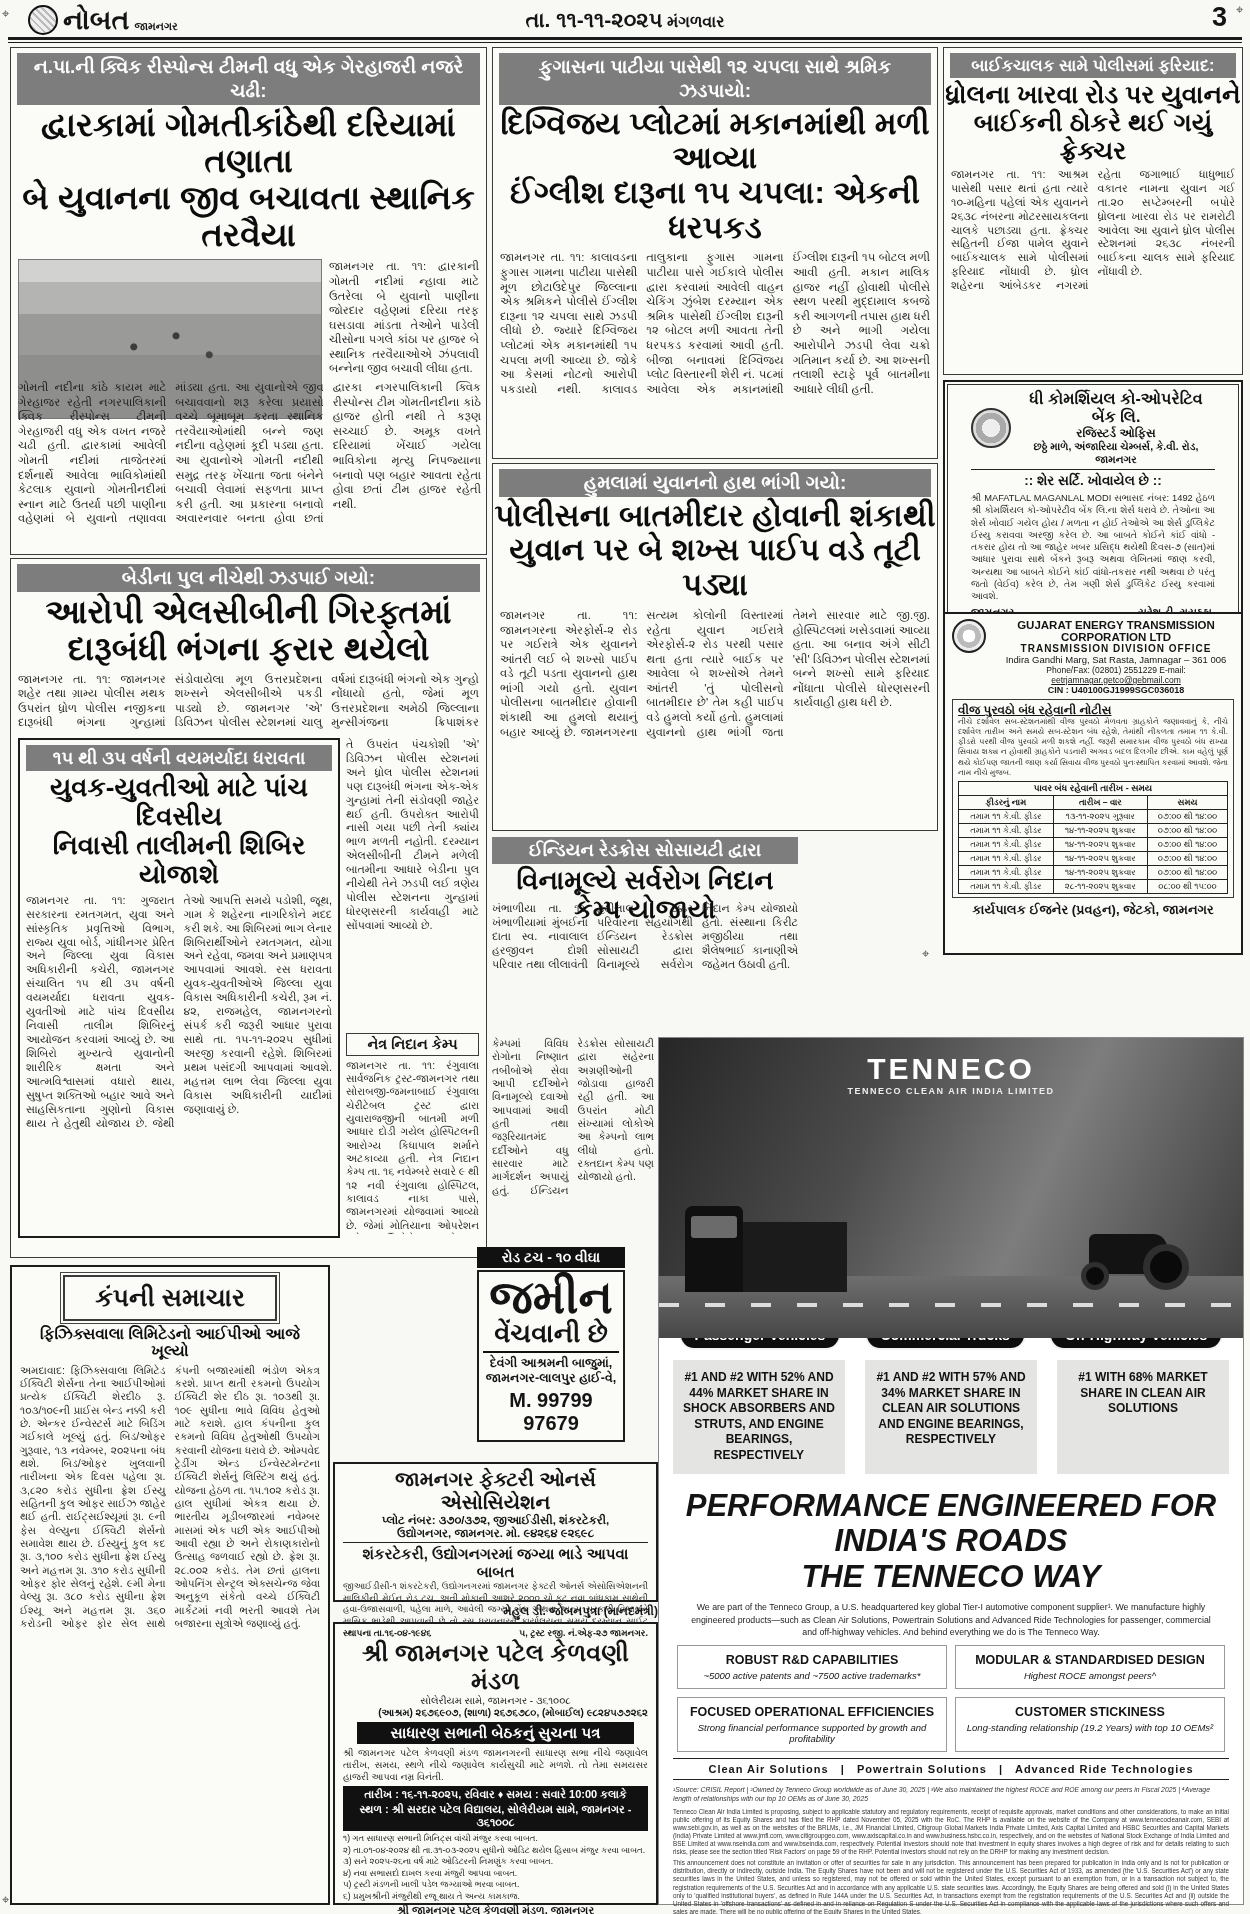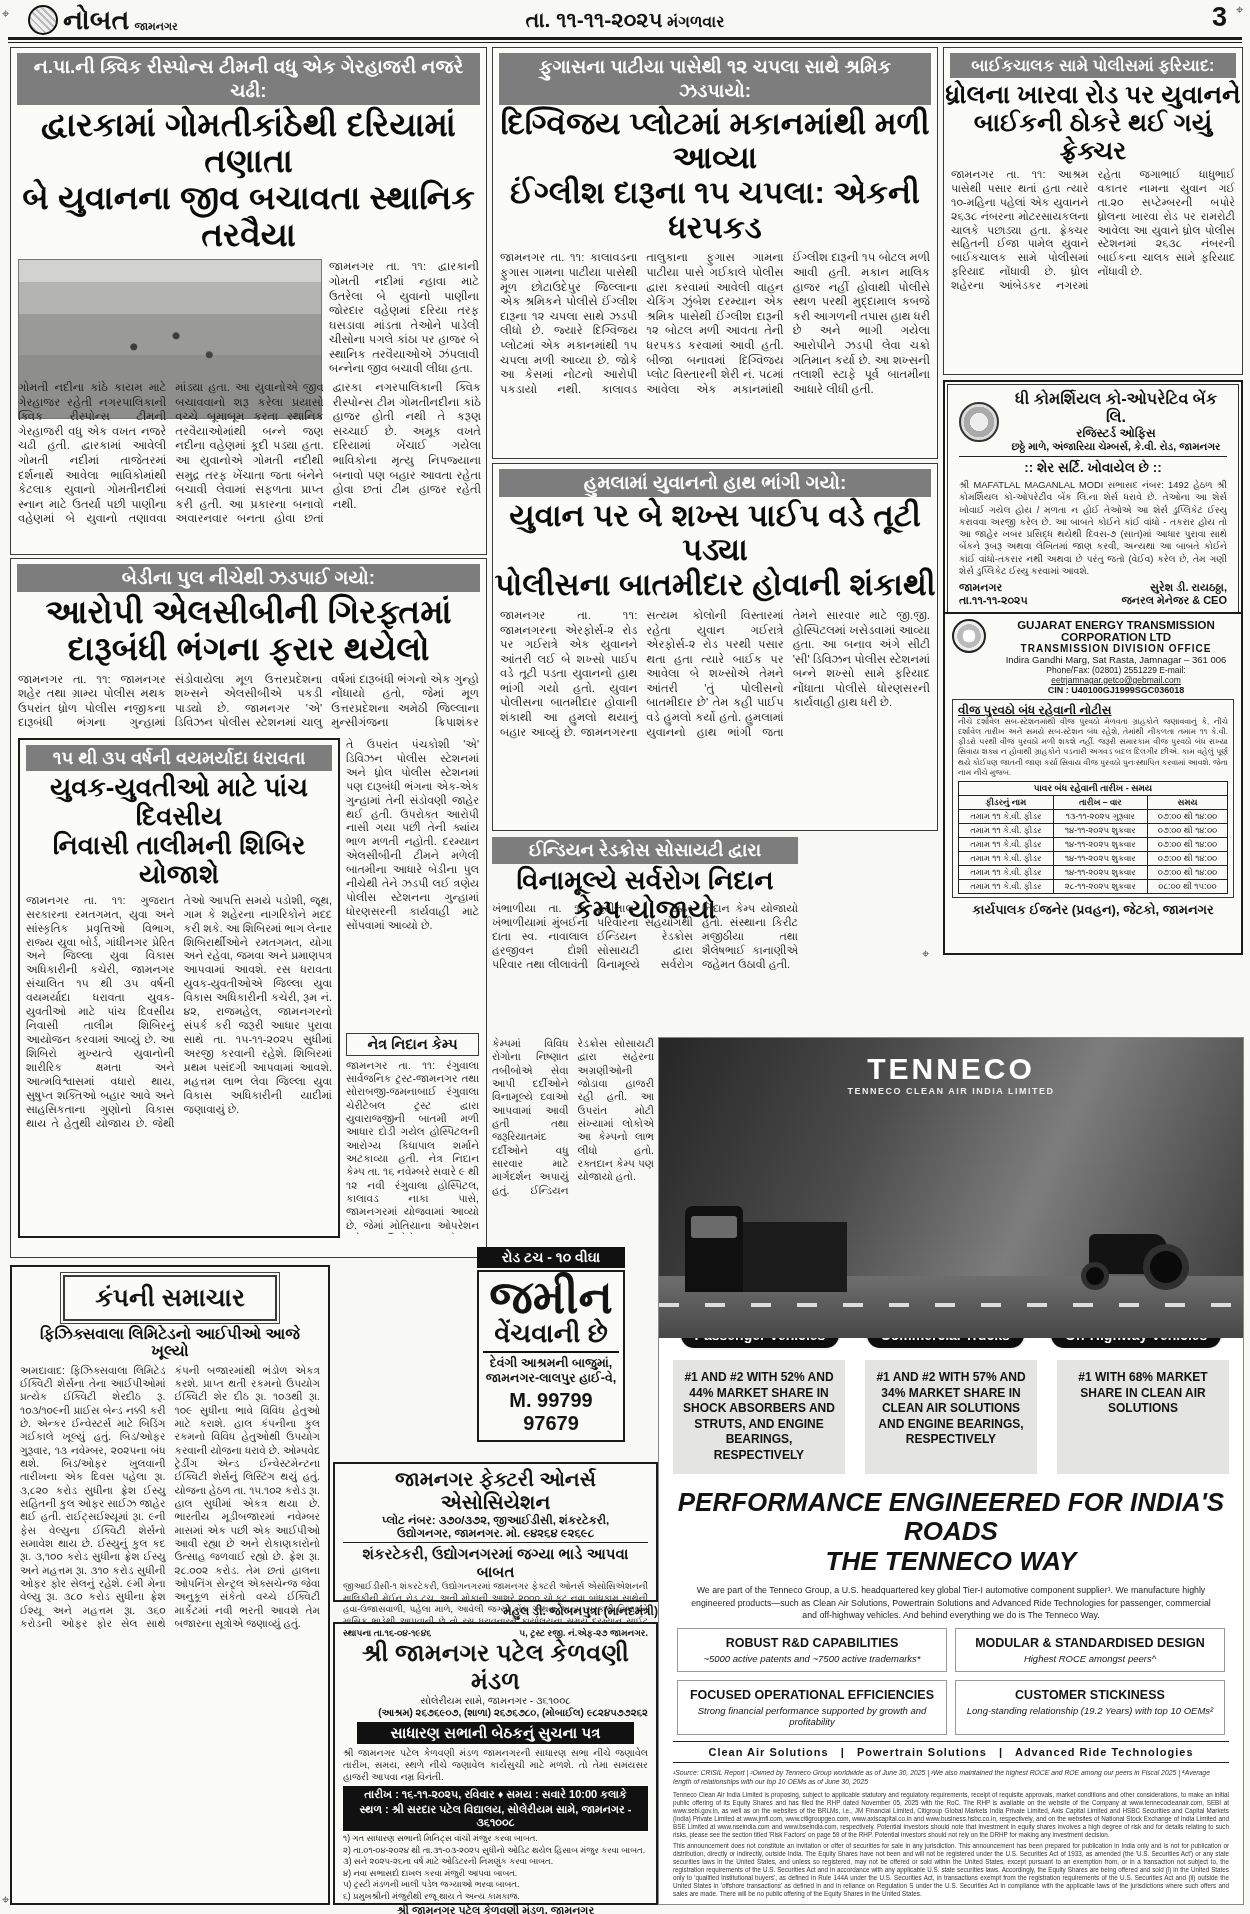--- a/index.html
+++ b/index.html
@@ -98,22 +98,22 @@
 
   <div class="abs box" style="left:492px;top:47px;width:446px;height:412px">
     <div class="kicker" style="font-size:19px">ફુગાસના પાટીયા પાસેથી ૧૨ ચપલા સાથે શ્રમિક ઝડપાયો:</div>
     <div class="hl" style="font-size:31px">દિગ્વિજય પ્લોટમાં મકાનમાંથી મળી આવ્યા</div>
     <div class="hl" style="font-size:31px">ઈંગ્લીશ દારૂના ૧૫ ચપલા: એકની ધરપકડ</div>
     <div class="bodytxt cols3" style="margin:5px 7px;height:288px">જામનગર તા. ૧૧: કાલાવડના ફુગાસ ગામના પાટીયા પાસેથી મૂળ છોટાઉદેપુર જિલ્લાના એક શ્રમિકને પોલીસે ઈંગ્લીશ દારૂના ૧૨ ચપલા સાથે ઝડપી લીધો છે. જ્યારે દિગ્વિજય પ્લોટમાં એક મકાનમાંથી ૧૫ ચપલા મળી આવ્યા છે. જોકે આ કેસમાં નોટનો આરોપી પકડાયો નથી. કાલાવડ તાલુકાના ફુગાસ ગામના પાટીયા પાસે ગઈકાલે પોલીસ દ્વારા કરવામાં આવેલી વાહન ચેકિંગ ઝુંબેશ દરમ્યાન એક શ્રમિક પાસેથી ઈંગ્લીશ દારૂની ૧૨ બોટલ મળી આવતા તેની ધરપકડ કરવામાં આવી હતી. બીજા બનાવમાં દિગ્વિજય પ્લોટ વિસ્તારની શેરી નં. ૫૮માં આવેલા એક મકાનમાંથી ઈંગ્લીશ દારૂની ૧૫ બોટલ મળી આવી હતી. મકાન માલિક હાજર નહીં હોવાથી પોલીસે સ્થળ પરથી મુદ્દામાલ કબજે કરી આગળની તપાસ હાથ ધરી છે અને ભાગી ગયેલા આરોપીને ઝડપી લેવા ચક્રો ગતિમાન કર્યા છે. આ શખ્સની તલાશી સ્ટાફે પૂર્વ બાતમીના આધારે લીધી હતી.</div>
   </div>
 
   <div class="abs box" style="left:492px;top:463px;width:446px;height:368px">
     <div class="kicker" style="font-size:19px">હુમલામાં યુવાનનો હાથ ભાંગી ગયો:</div>
+    <div class="hl" style="font-size:31px">પોલીસના બાતમીદાર હોવાની શંકાથી</div>
     <div class="hl" style="font-size:31px">યુવાન પર બે શખ્સ પાઈપ વડે તૂટી પડ્યા</div>
-    <div class="hl" style="font-size:31px">પોલીસના બાતમીદાર હોવાની શંકાથી</div>
     <div class="bodytxt cols3" style="margin:5px 7px;height:240px">જામનગર તા. ૧૧: જામનગરના એરફોર્સ-૨ રોડ પર ગઈરાત્રે એક યુવાનને આંતરી લઈ બે શખ્સો પાઈપ વડે તૂટી પડતા યુવાનનો હાથ ભાંગી ગયો હતો. યુવાન પોલીસના બાતમીદાર હોવાની શંકાથી આ હુમલો થયાનું બહાર આવ્યું છે. જામનગરના સત્યમ કોલોની વિસ્તારમાં રહેતા યુવાન ગઈરાત્રે એરફોર્સ-૨ રોડ પરથી પસાર થતા હતા ત્યારે બાઈક પર આવેલા બે શખ્સોએ તેમને આંતરી 'તું પોલીસનો બાતમીદાર છે' તેમ કહી પાઈપ વડે હુમલો કર્યો હતો. હુમલામાં યુવાનનો હાથ ભાંગી જતા તેમને સારવાર માટે જી.જી. હોસ્પિટલમાં ખસેડવામાં આવ્યા હતા. આ બનાવ અંગે સીટી 'સી' ડિવિઝન પોલીસ સ્ટેશનમાં બન્ને શખ્સો સામે ફરિયાદ નોંધાતા પોલીસે ધોરણસરની કાર્યવાહી હાથ ધરી છે.</div>
   </div>
 
   <div class="abs" style="left:492px;top:837px;width:306px">
     <div class="kicker" style="font-size:18px;margin:0 0 2px 0">ઈન્ડિયન રેડક્રોસ સોસાયટી દ્વારા</div>
     <div class="hl" style="font-size:26px">વિનામૂલ્યે સર્વરોગ નિદાન કેમ્પ યોજાયો</div>
   </div>
   <div class="abs bodytxt cols3" style="left:492px;top:902px;width:306px;height:130px;font-size:11px">ખંભાળીયા તા. ૧૧: ખંભાળીયામાં મુંબઈના દાતા સ્વ. નાવાલાલ હરજીવન દોશી પરિવાર તથા લીલાવંતી હઠીલાલ ઠક્કર પરિવારના સહયોગથી ઈન્ડિયન રેડક્રોસ સોસાયટી દ્વારા વિનામૂલ્યે સર્વરોગ નિદાન કેમ્પ યોજાયો હતો. સંસ્થાના કિરીટ મજીઠીયા તથા શૈલેષભાઈ કાનાણીએ જહેમત ઉઠાવી હતી.</div>
   <div class="abs bodytxt cols2" style="left:492px;top:1037px;width:162px;height:205px;font-size:10.5px">કેમ્પમાં વિવિધ રોગોના નિષ્ણાત તબીબોએ સેવા આપી દર્દીઓને વિનામૂલ્યે દવાઓ આપવામાં આવી હતી તથા જરૂરિયાતમંદ દર્દીઓને વધુ સારવાર માટે માર્ગદર્શન અપાયું હતું. ઈન્ડિયન રેડક્રોસ સોસાયટી દ્વારા સહેરના અગ્રણીઓની જોડાવા હાજરી રહી હતી. આ ઉપરાંત મોટી સંખ્યામાં લોકોએ આ કેમ્પનો લાભ લીધો હતો. રક્તદાન કેમ્પ પણ યોજાયો હતો.</div>
 
@@ -162,21 +162,21 @@
 
   </div>
 
   <div class="abs box" style="left:943px;top:47px;width:300px;height:328px">
     <div class="kicker" style="font-size:16.5px">બાઈકચાલક સામે પોલીસમાં ફરિયાદ:</div>
     <div class="hl" style="font-size:25px">ધ્રોલના ખારવા રોડ પર યુવાનને</div>
     <div class="hl" style="font-size:25px">બાઈકની ઠોકરે થઈ ગયું ફ્રેક્ચર</div>
     <div class="bodytxt cols2" style="margin:4px 7px;height:232px;font-size:11px">જામનગર તા. ૧૧: આશ્રમ પાસેથી પસાર થતાં હતા ત્યારે ૧૦-મહિના પહેલાં એક યુવાનને ૨૬૩૮ નંબરના મોટરસાયકલના ચાલકે પછાડ્યા હતા. ફ્રેક્ચર સહિતની ઈજા પામેલ યુવાને બાઈકચાલક સામે પોલીસમાં ફરિયાદ નોંધાવી છે. ધ્રોલ શહેરના આંબેડકર નગરમાં રહેતા જગાભાઈ ધાધુભાઈ વકાતર નામના યુવાન ગઈ તા.૨૦ સપ્ટેમ્બરની બપોરે ધ્રોલના ખારવા રોડ પર રામરોટી આવેલા આ યુવાને ધ્રોલ પોલીસ સ્ટેશનમાં ૨૬૩૮ નંબરની બાઈકના ચાલક સામે ફરિયાદ નોંધાવી છે.</div>
   </div>
 
-  <div class="abs box2" style="left:943px;top:380px;width:300px;height:256px;outline:1px solid #333;outline-offset:-5px;padding:8px 14px">
+  <div class="abs box2" style="left:943px;top:380px;width:300px;height:256px;outline:1px solid #333;outline-offset:-5px;padding:8px 26px">
     <div style="display:flex;gap:6px;align-items:center;border-bottom:1.5px solid #222;padding-bottom:3px">
       <div class="circle" style="width:40px;height:40px;flex:none;border:2px solid #333;background:radial-gradient(circle,#eee 0 35%,#aaa 36% 60%,#ddd 61%)"></div>
       <div style="flex:1;text-align:center">
         <div style="font-size:16px;font-weight:900">ધી કોમર્શિયલ કો-ઓપરેટિવ બેંક લિ.</div>
         <div style="font-size:12px;font-weight:bold">રજિસ્ટર્ડ ઓફિસ</div>
         <div style="font-size:10.5px;font-weight:bold">છઠ્ઠે માળે, અંજારિયા ચેમ્બર્સ, કે.વી. રોડ, જામનગર</div>
       </div>
     </div>
     <div style="text-align:center;font-size:13.5px;font-weight:900;margin:3px 0">:: શેર સર્ટિ. ખોવાયેલ છે ::</div>
     <div class="bodytxt" style="font-size:9.3px;line-height:1.32">શ્રી MAFATLAL MAGANLAL MODI સભાસદ નંબર: 1492 હેઠળ શ્રી કોમર્શિયલ કો-ઓપરેટીવ બેંક લિ.ના શેર્સ ધરાવે છે. તેઓના આ શેર્સ ખોવાઈ ગયેલ હોય / મળતા ન હોઈ તેઓએ આ શેર્સ ડુપ્લિકેટ ઈસ્યુ કરાવવા અરજી કરેલ છે. આ બાબતે કોઈને કાંઈ વાંધો - તકરાર હોય તો આ જાહેર ખબર પ્રસિદ્ધ થયેથી દિવસ-૭ (સાત)માં આધાર પુરાવા સાથે બેંકને રૂબરૂ અથવા લેખિતમાં જાણ કરવી, અન્યથા આ બાબતે કોઈને કાંઈ વાંધો-તકરાર નથી અથવા છે પરંતુ જતો (વેઈવ) કરેલ છે, તેમ ગણી શેર્સ ડુપ્લિકેટ ઈસ્યુ કરવામાં આવશે.</div>
@@ -289,21 +289,21 @@
       <span class="pill">Commercial Trucks</span>
       <span class="pill">Off-Highway Vehicles</span>
     </div>
 
     <div style="display:flex;justify-content:space-between;padding:10px 14px 6px 14px">
       <div class="claim">#1 AND #2 WITH 52% AND 44% MARKET SHARE IN SHOCK ABSORBERS AND STRUTS, AND ENGINE BEARINGS, RESPECTIVELY</div>
       <div class="claim">#1 AND #2 WITH 57% AND 34% MARKET SHARE IN CLEAN AIR SOLUTIONS AND ENGINE BEARINGS, RESPECTIVELY</div>
       <div class="claim">#1 WITH 68% MARKET SHARE IN CLEAN AIR SOLUTIONS</div>
     </div>
 
-    <div style="text-align:center;font-style:italic;font-weight:900;font-size:26px;line-height:1.15;margin-top:8px">
+    <div style="text-align:center;font-style:italic;font-weight:900;font-size:31px;line-height:1.15;margin-top:8px">
       <div>PERFORMANCE ENGINEERED FOR INDIA'S ROADS</div>
       <div>THE TENNECO WAY</div>
     </div>
     <div style="font-size:8.8px;text-align:center;margin:7px 26px;line-height:1.4;color:#222">We are part of the Tenneco Group, a U.S. headquartered key global Tier-I automotive component supplier¹. We manufacture highly engineered products—such as Clean Air Solutions, Powertrain Solutions and Advanced Ride Technologies for passenger, commercial and off-highway vehicles. And behind everything we do is The Tenneco Way.</div>
 
     <div style="display:grid;grid-template-columns:1fr 1fr;gap:8px;margin:6px 18px">
       <div style="border:1px solid #999;padding:7px;text-align:center">
         <div style="font-weight:900;font-size:12.5px">ROBUST R&amp;D CAPABILITIES</div>
         <div style="font-style:italic;font-size:9.5px;margin-top:3px">~5000 active patents and ~7500 active trademarks*</div>
       </div>

